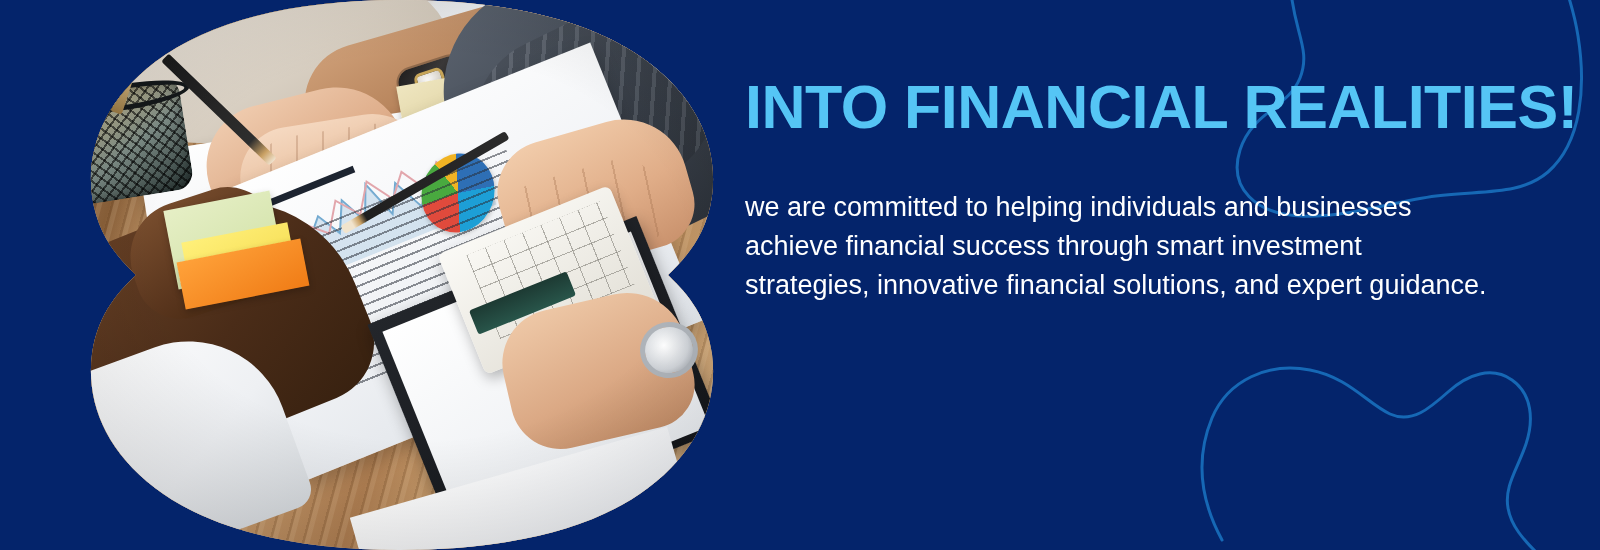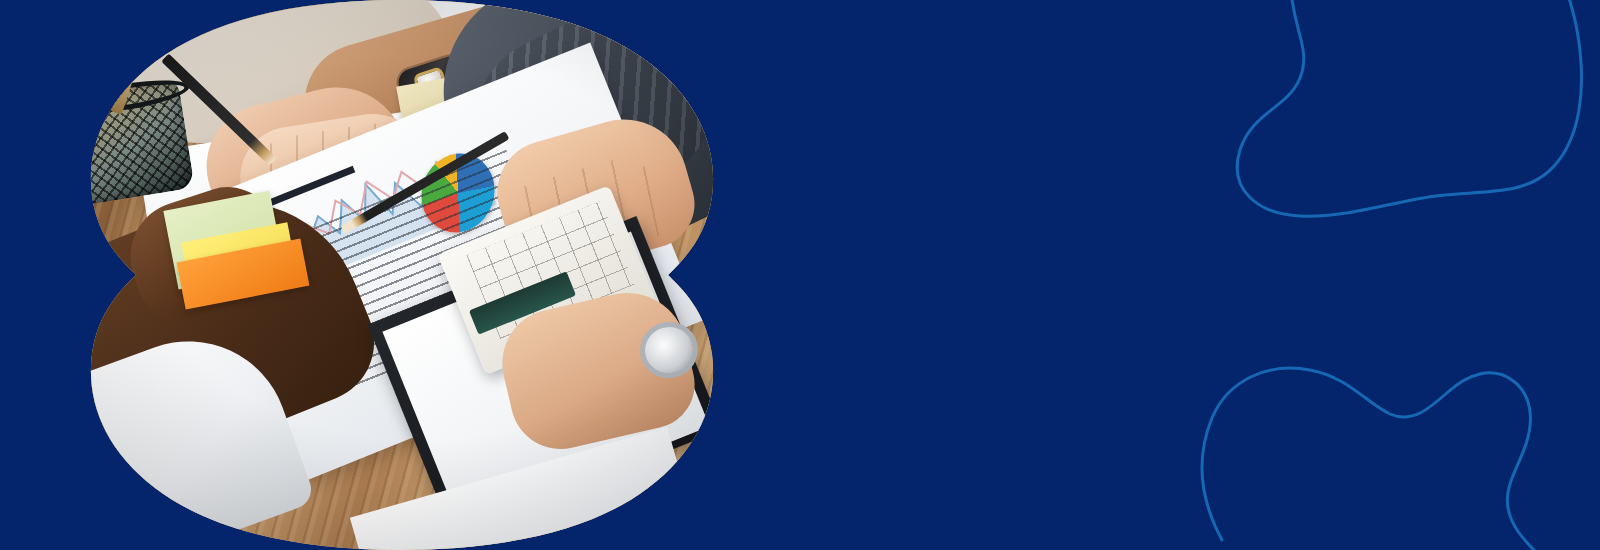--- a/index.html
+++ b/index.html
@@ -475,16 +475,18 @@
              C 1348 377 1368 404 1390 414
              C 1412 424 1430 408 1448 392
              C 1468 374 1492 366 1512 380
              C 1532 394 1534 420 1526 444
              C 1518 468 1504 486 1508 508
              C 1511 526 1524 540 1536 552" fill="none" stroke="#1668b5" stroke-width="3" stroke-linecap="round"></path>
   </svg>
 
   <div class="copy">
     <h1 class="headline">
+      <span class="headline-2">INTO  FINANCIAL REALITIES!</span>
     </h1>
+    <p class="lede">we are committed to helping individuals and businesses achieve financial success through smart investment strategies, innovative financial solutions, and expert guidance.</p>
   </div>
 
 </div>
 
 </body></html>

